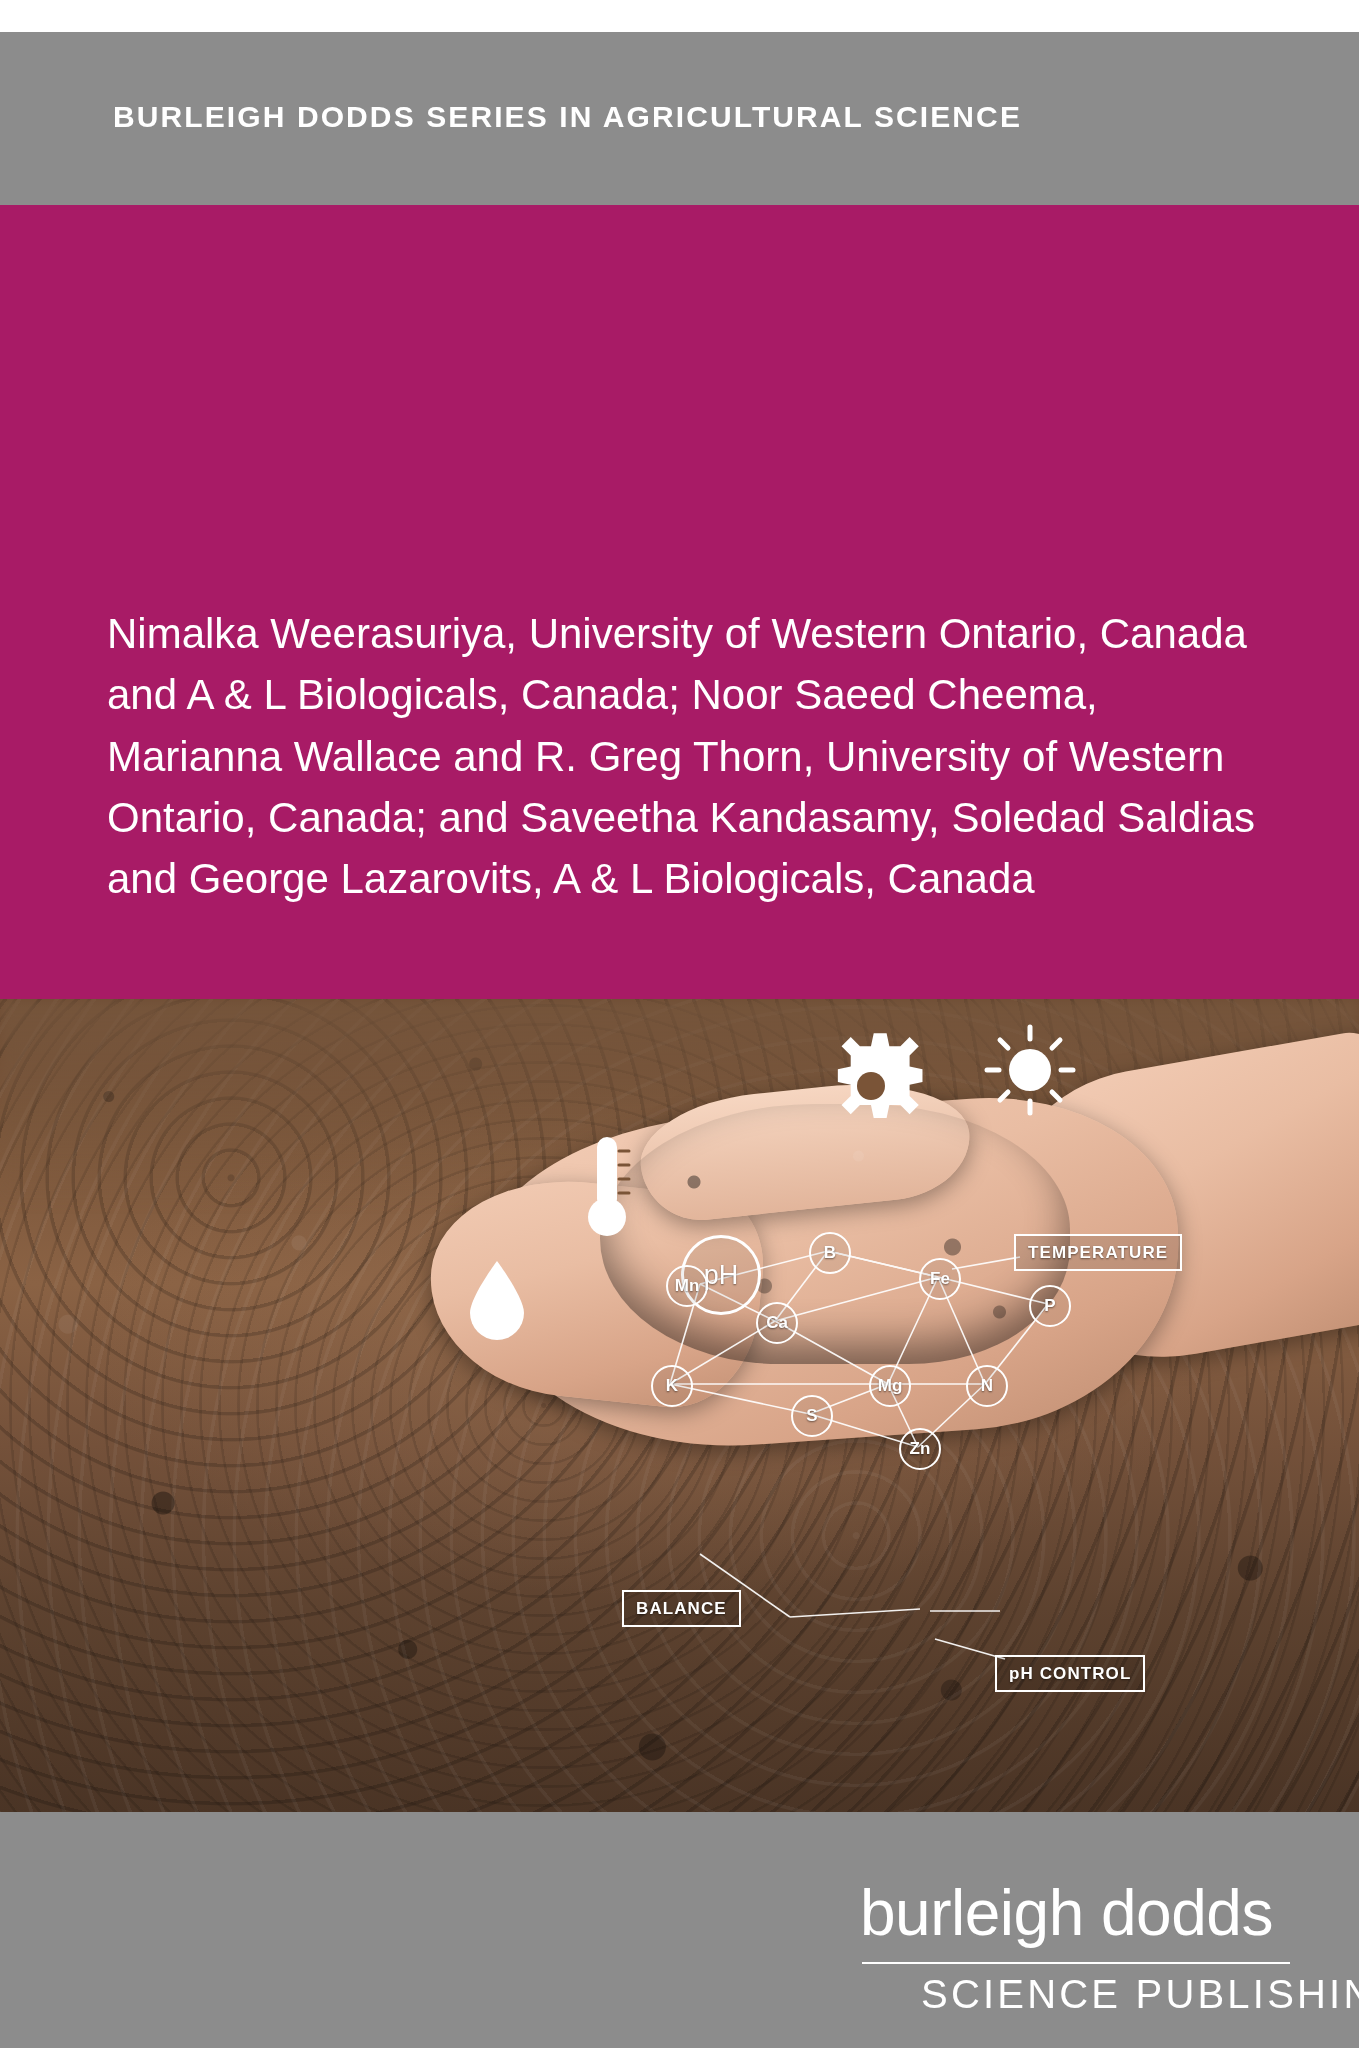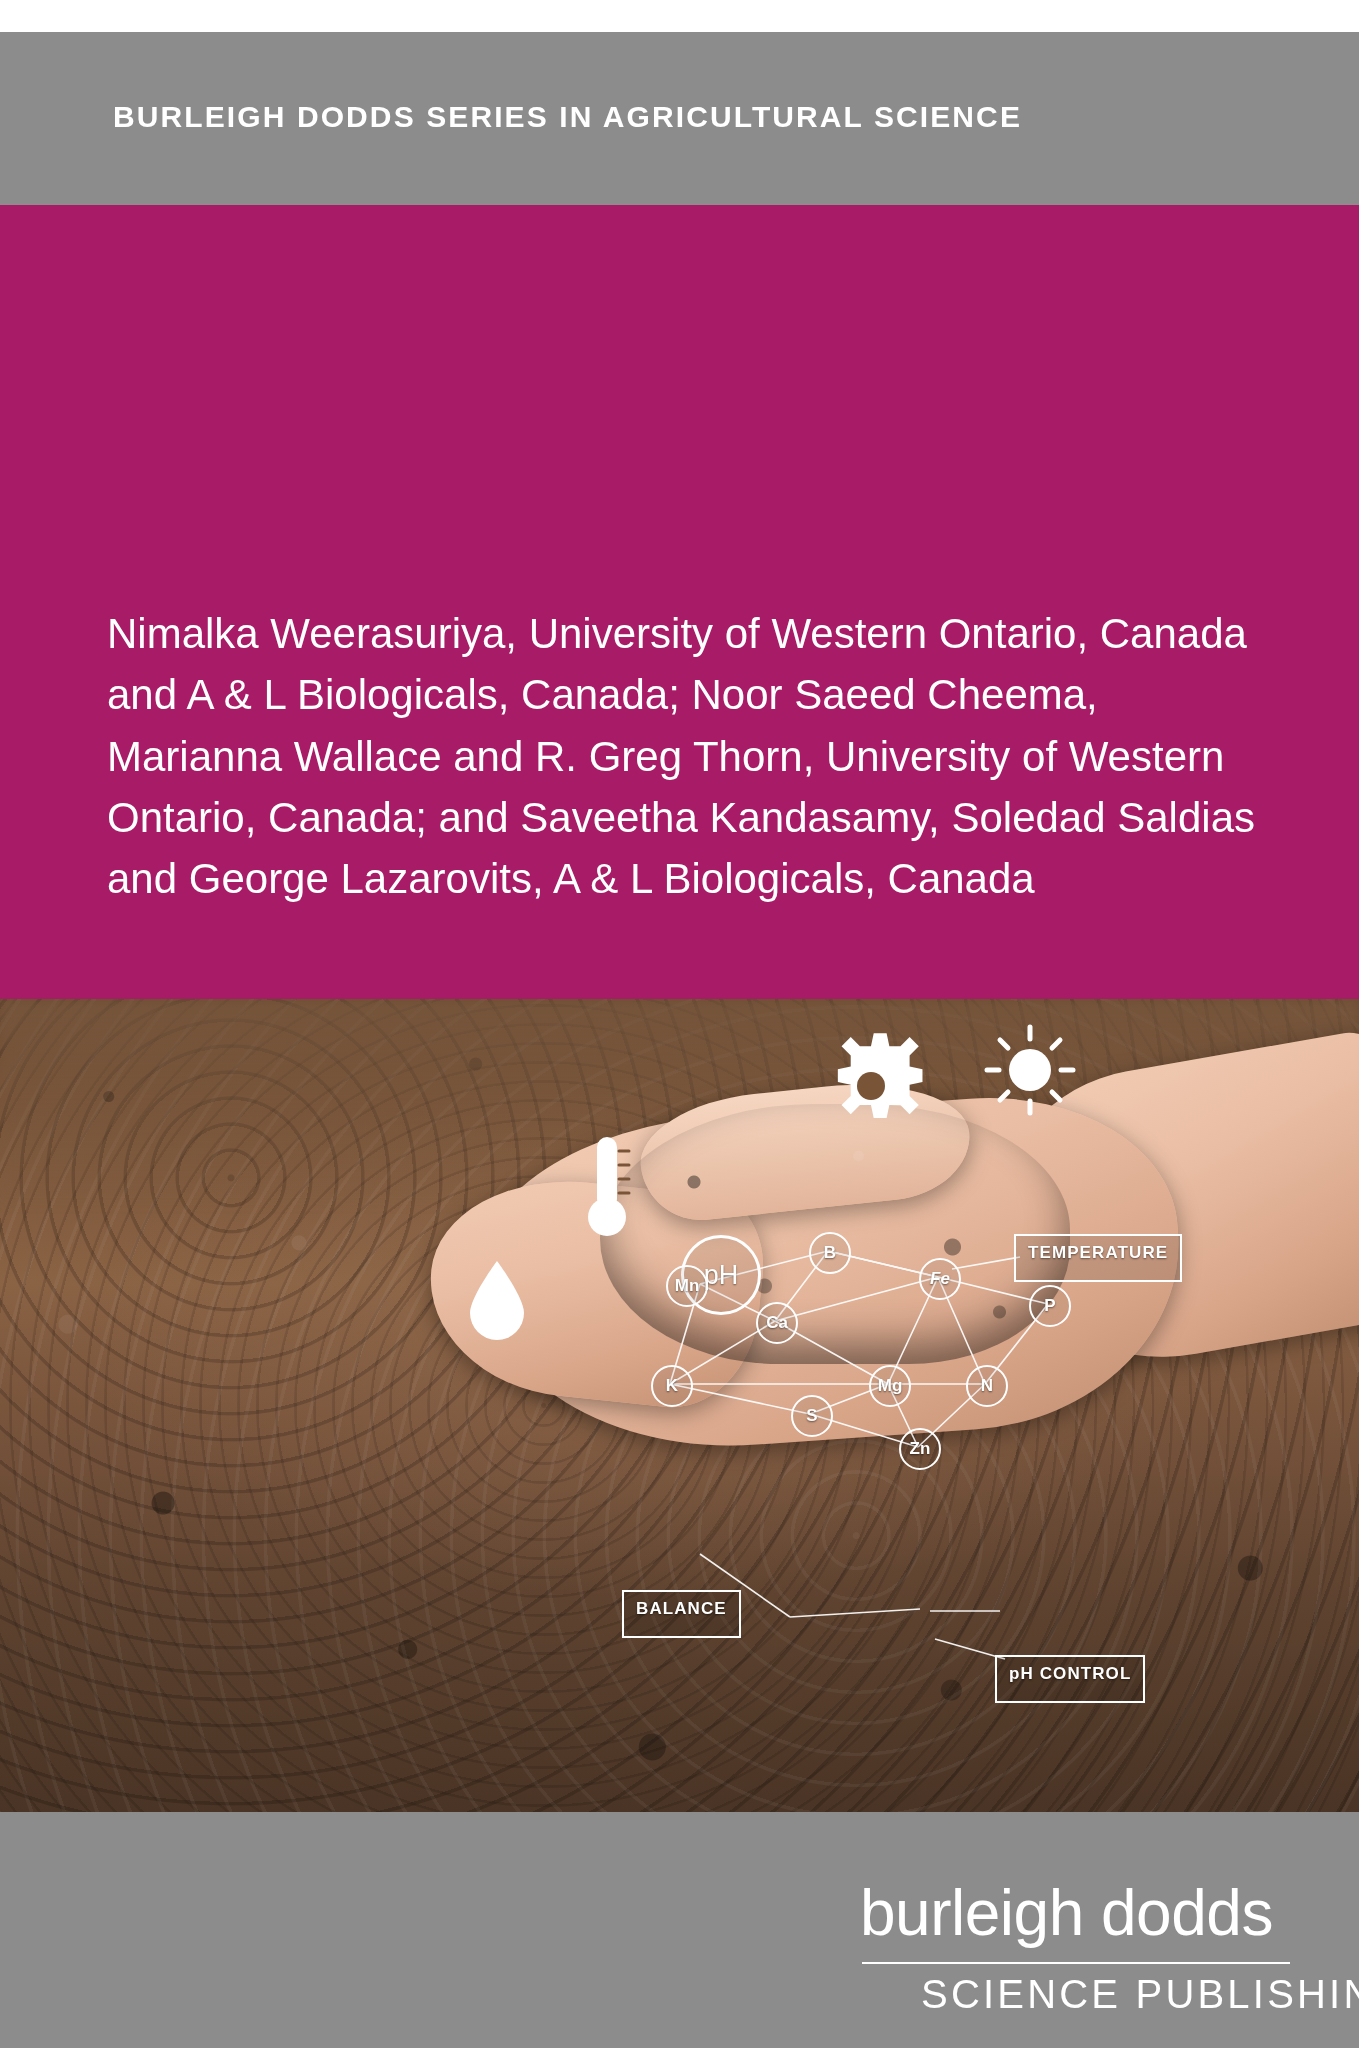--- a/index.html
+++ b/index.html
@@ -195,21 +195,21 @@
   }
   .node.sm { width: 38px; height: 38px; font-size: 17px; }
   .node.ph { width: 74px; height: 74px; font-size: 27px; border-width: 3px; font-weight: 400;}
   .tag {
     position: absolute;
     border: 2px solid #ffffff;
     color: #ffffff;
     font-size: 17px;
     font-weight: 700;
     letter-spacing: 1.1px;
-    padding: 7px 12px 17px 12px;
+    padding: 7px 12px 6px 12px;
     background: rgba(0,0,0,0.12);
     white-space: nowrap;
     text-shadow: 0 1px 2px rgba(0,0,0,0.5);
   }
 
   
   .footer {
     position: absolute;
     left: 0;
     top: 1780px;
@@ -352,21 +352,21 @@
 
       <g fill="#ffffff">
         <path d="M497 262 C497 262 470 298 470 314 a27 27 0 0 0 54 0 C524 298 497 262 497 262 z"></path>
       </g>
     </svg>
 
     <div class="node ph" style="left:681px; top:236px;">pH</div>
 
     <div class="node sm" style="left:809px; top:233px;">B</div>
     <div class="node sm" style="left:666px; top:266px;">Mn</div>
-    <div class="node sm" style="left:919px; top:259px;font-style:italic;">Fe</div>
+    <div class="node sm" style="left:919px; top:259px;">Fe</div>
     <div class="node sm" style="left:756px; top:303px;">Ca</div>
     <div class="node sm" style="left:1029px; top:286px;">P</div>
     <div class="node sm" style="left:651px; top:366px;">K</div>
     <div class="node sm" style="left:869px; top:366px;">Mg</div>
     <div class="node sm" style="left:966px; top:366px;">N</div>
     <div class="node sm" style="left:791px; top:396px;">S</div>
     <div class="node sm" style="left:899px; top:429px;">Zn</div>
 
     <div class="tag" style="left:1014px; top:235px;">TEMPERATURE</div>
     <div class="tag" style="left:622px; top:591px;">BALANCE</div>

